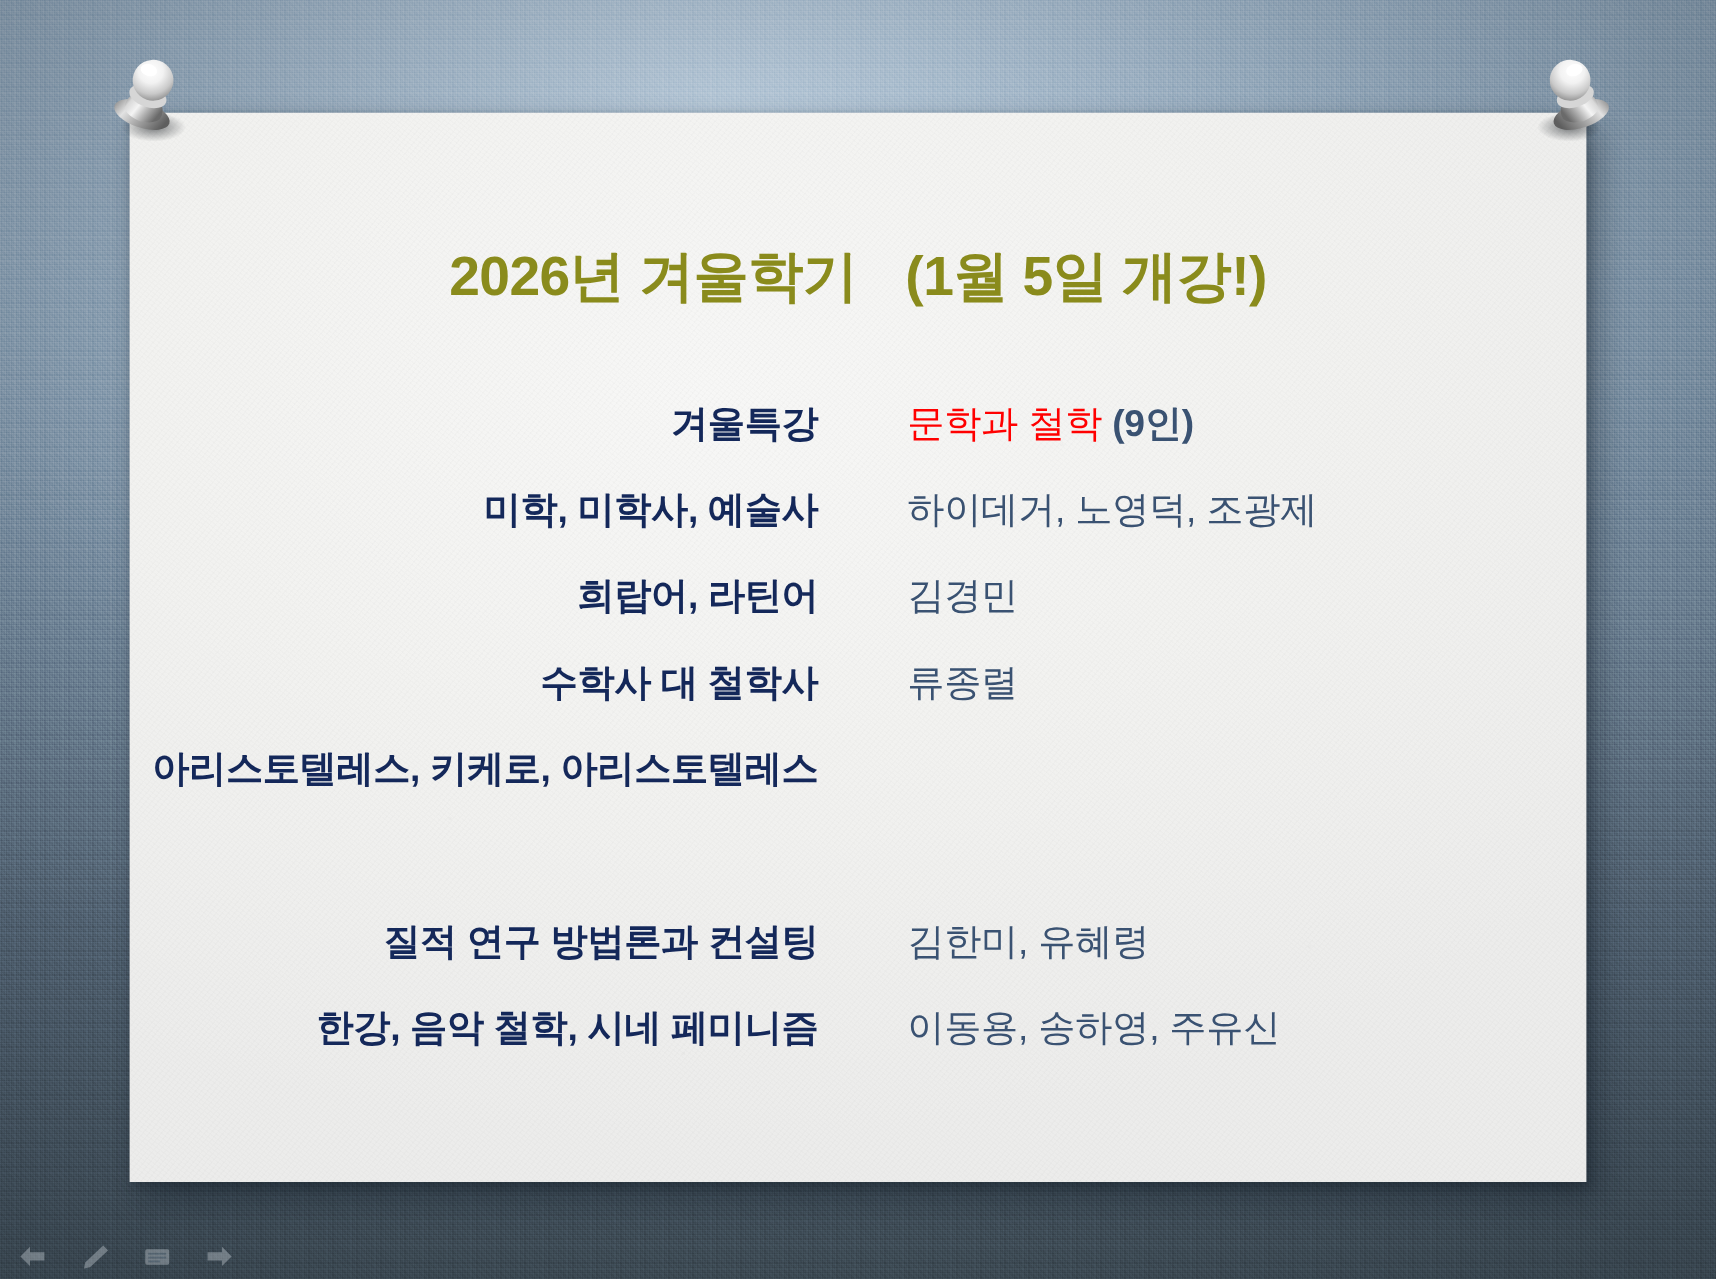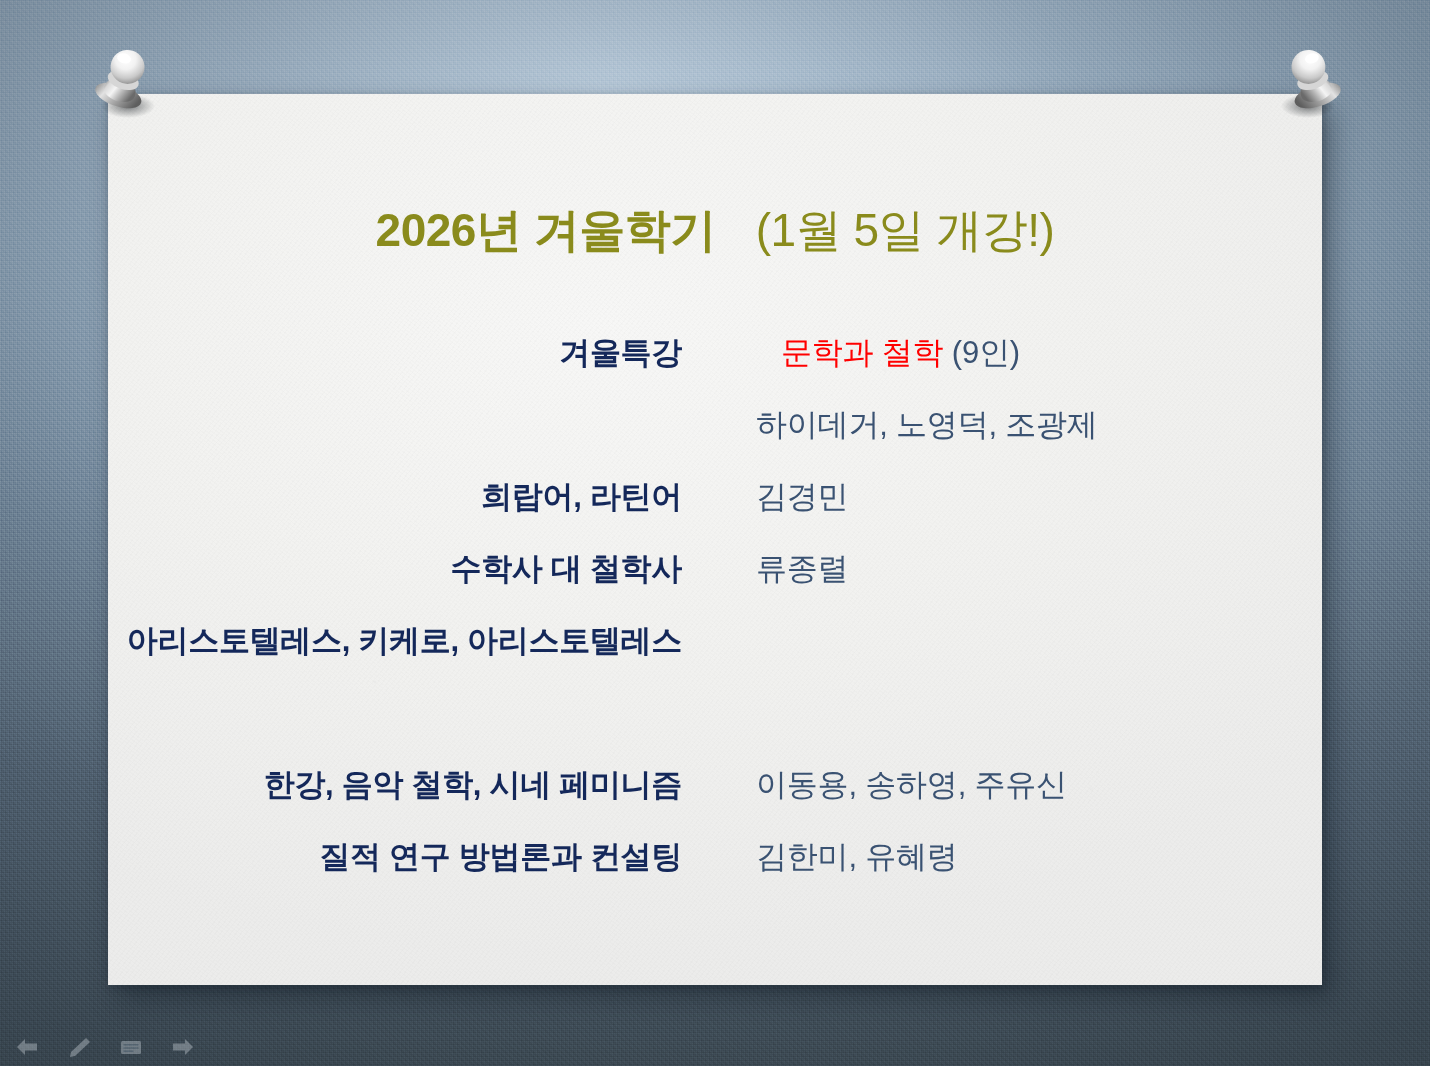--- a/index.html
+++ b/index.html
@@ -60,38 +60,38 @@
   #pin-right{left:1264px;top:40px;transform:scaleX(-1);}
 
   
   #title{
     position:absolute;left:0;top:106px;width:1214px;
     text-align:center;white-space:nowrap;
     font-size:46px;font-weight:700;letter-spacing:-0.5px;
     color:#8a8b1c;
   }
   #title .gap{display:inline-block;width:40px;}
-  #title .sub{font-weight:400;}
+  #title .sub{font-weight:700;}
 
   
   #rows{position:absolute;left:0;top:238px;width:1214px;}
   .row{
     display:flex;align-items:baseline;justify-content:center;
     height:72px;white-space:nowrap;
   }
   .label{
     text-align:right;font-weight:700;font-size:31px;color:#14285a;
     letter-spacing:-0.3px;
   }
   .value{
     text-align:left;font-weight:400;font-size:31px;color:#3a5272;
     letter-spacing:-0.2px;margin-left:26px;
   }
-  .value .hl{color:#ff0000;font-weight:500;margin-left:25px;}
-  .value .paren{color:#3a5272;font-weight:400;}
+  .value .hl{color:#ff0000;font-weight:500;}
+  .value .paren{color:#3a5272;font-weight:700;}
 
   
   .row{position:relative;display:block;padding-left:48px;}
   .label{position:absolute;right:640px;top:0;}
   .value{position:absolute;left:648px;top:0;margin-left:0;}
 
   
   #toolbar{
     position:absolute;left:14px;bottom:8px;display:flex;align-items:center;gap:26px;
     opacity:.34;
@@ -114,20 +114,21 @@
     </div>
 
     <div id="rows">
 
       <div class="row">
         <span class="label">겨울특강</span>
         <span class="value"><span class="hl">문학과 철학</span><span class="paren"> (9인)</span></span>
       </div>
 
       <div class="row">
+        <span class="label">미학, 미학사, 예술사</span>
         <span class="value">하이데거, 노영덕, 조광제</span>
       </div>
 
       <div class="row">
         <span class="label">희랍어, 라틴어</span>
         <span class="value">김경민</span>
       </div>
 
       <div class="row">
         <span class="label">수학사 대 철학사</span>
@@ -136,27 +137,27 @@
 
       <div class="row">
         <span class="label">아리스토텔레스, 키케로, 아리스토텔레스</span>
       </div>
 
 
       <div class="row">
       </div>
 
       <div class="row">
+        <span class="label">질적 연구 방법론과 컨설팅</span>
+        <span class="value">김한미, 유혜령</span>
+      </div>
+
+      <div class="row">
         <span class="label">한강, 음악 철학, 시네 페미니즘</span>
         <span class="value">이동용, 송하영, 주유신</span>
-      </div>
-
-      <div class="row">
-        <span class="label">질적 연구 방법론과 컨설팅</span>
-        <span class="value">김한미, 유혜령</span>
       </div>
 
     </div>
   </div>
 
   <svg class="pin" id="pin-left" viewBox="0 0 96 96">
     <defs>
       <radialGradient id="headG" cx="38%" cy="30%" r="72%">
         <stop offset="0%" stop-color="#ffffff"></stop>
         <stop offset="42%" stop-color="#f2f2f2"></stop>

